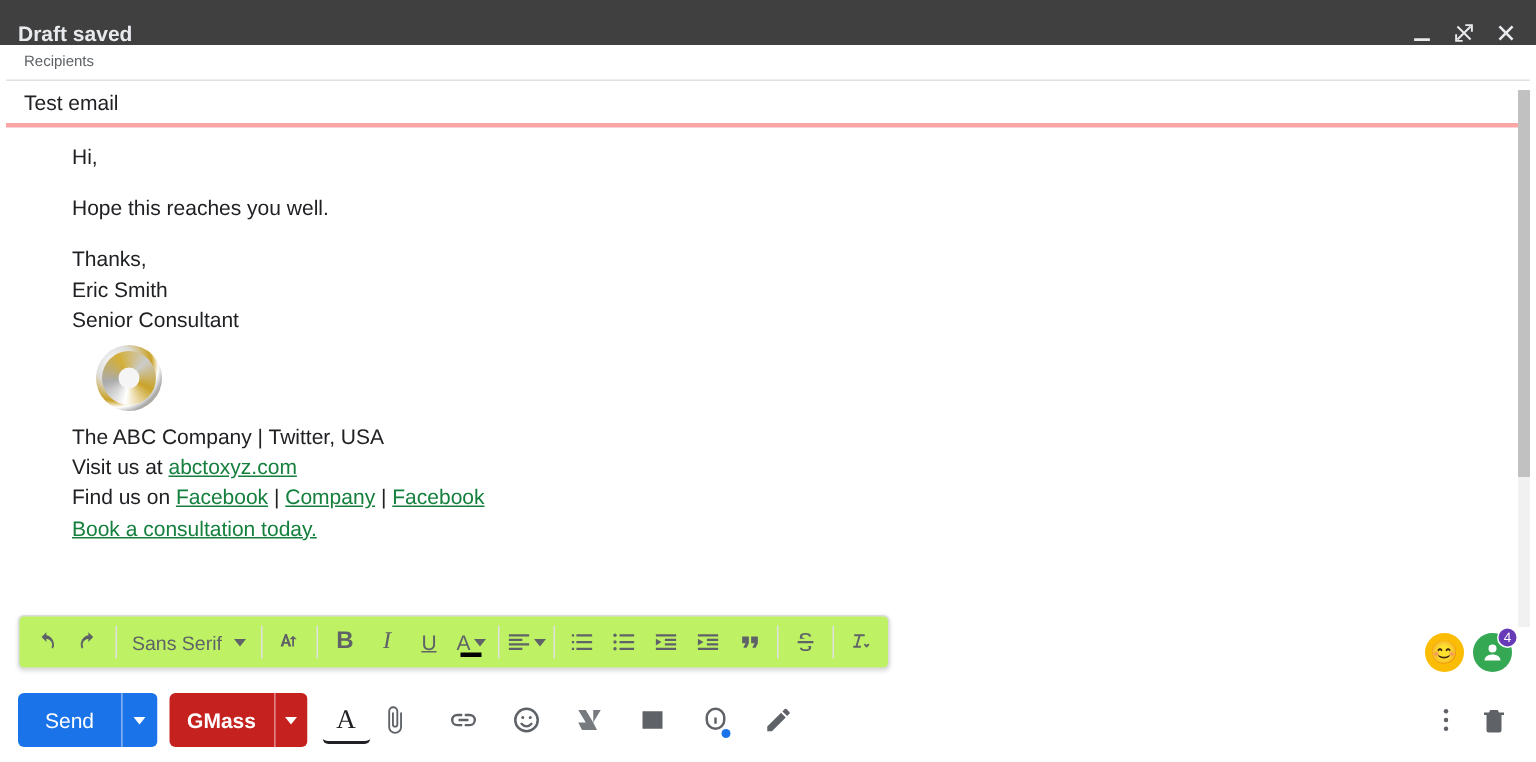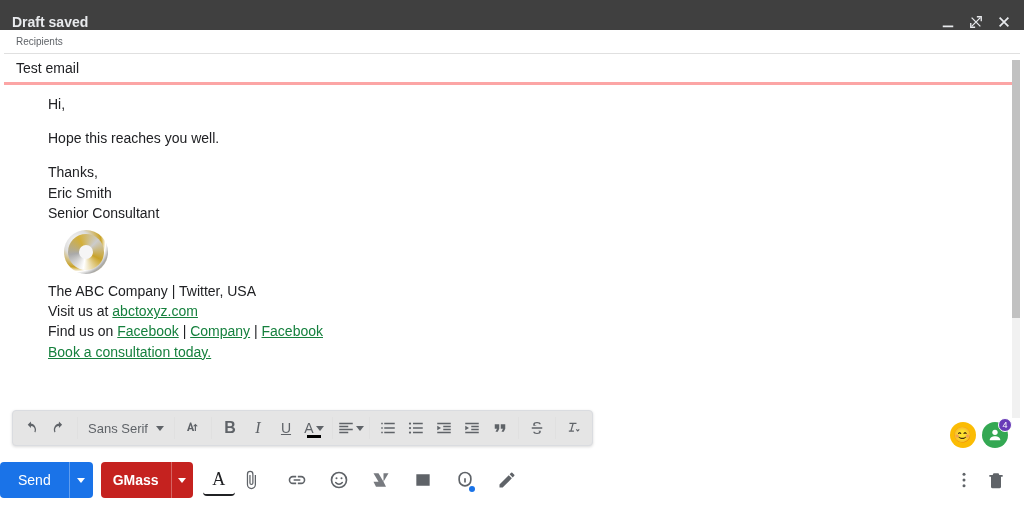--- a/index.html
+++ b/index.html
@@ -86,21 +86,21 @@
   }
   a.link { color: #15803d; text-decoration: underline; }
   .gray { color: #5f6368; }
   .bold { font-weight: bold; }
 
   
   .format-toolbar {
     position: absolute;
     left: 12px;
     bottom: 62px;
-    background: #e5e5e5;
+    background: #bef264;
     border: 1px solid #dadce0;
     border-radius: 4px;
     box-shadow: 0 1px 3px rgba(0,0,0,0.15);
     height: 36px;
     display: flex;
     align-items: center;
     padding: 13px 4px;
   }
   .ft-btn {
     width: 28px; height: 28px;
@@ -126,21 +126,21 @@
   .ft-btn.bold-b .letter { font-weight: bold; font-family: Arial; }
   .ft-btn.ital-i .letter { font-style: italic; font-family: 'Times New Roman', serif; }
   .ft-btn.under-u .letter { text-decoration: underline; font-family: Arial; font-size: 14px; }
   .ft-color { position: relative; }
   .ft-color .bar { position: absolute; bottom: 4px; left: 7px; width: 14px; height: 3px; background: #000; }
 
   
   .action-bar {
     position: absolute;
     bottom: 10px;
-    left: 0;
+    left: 12px;
     right: 12px;
     display: flex;
     align-items: center;
     height: 36px;
   }
   .send-btn {
     background: #1a73e8;
     color: #fff;
     height: 36px;
     border-radius: 4px 0 0 4px;

